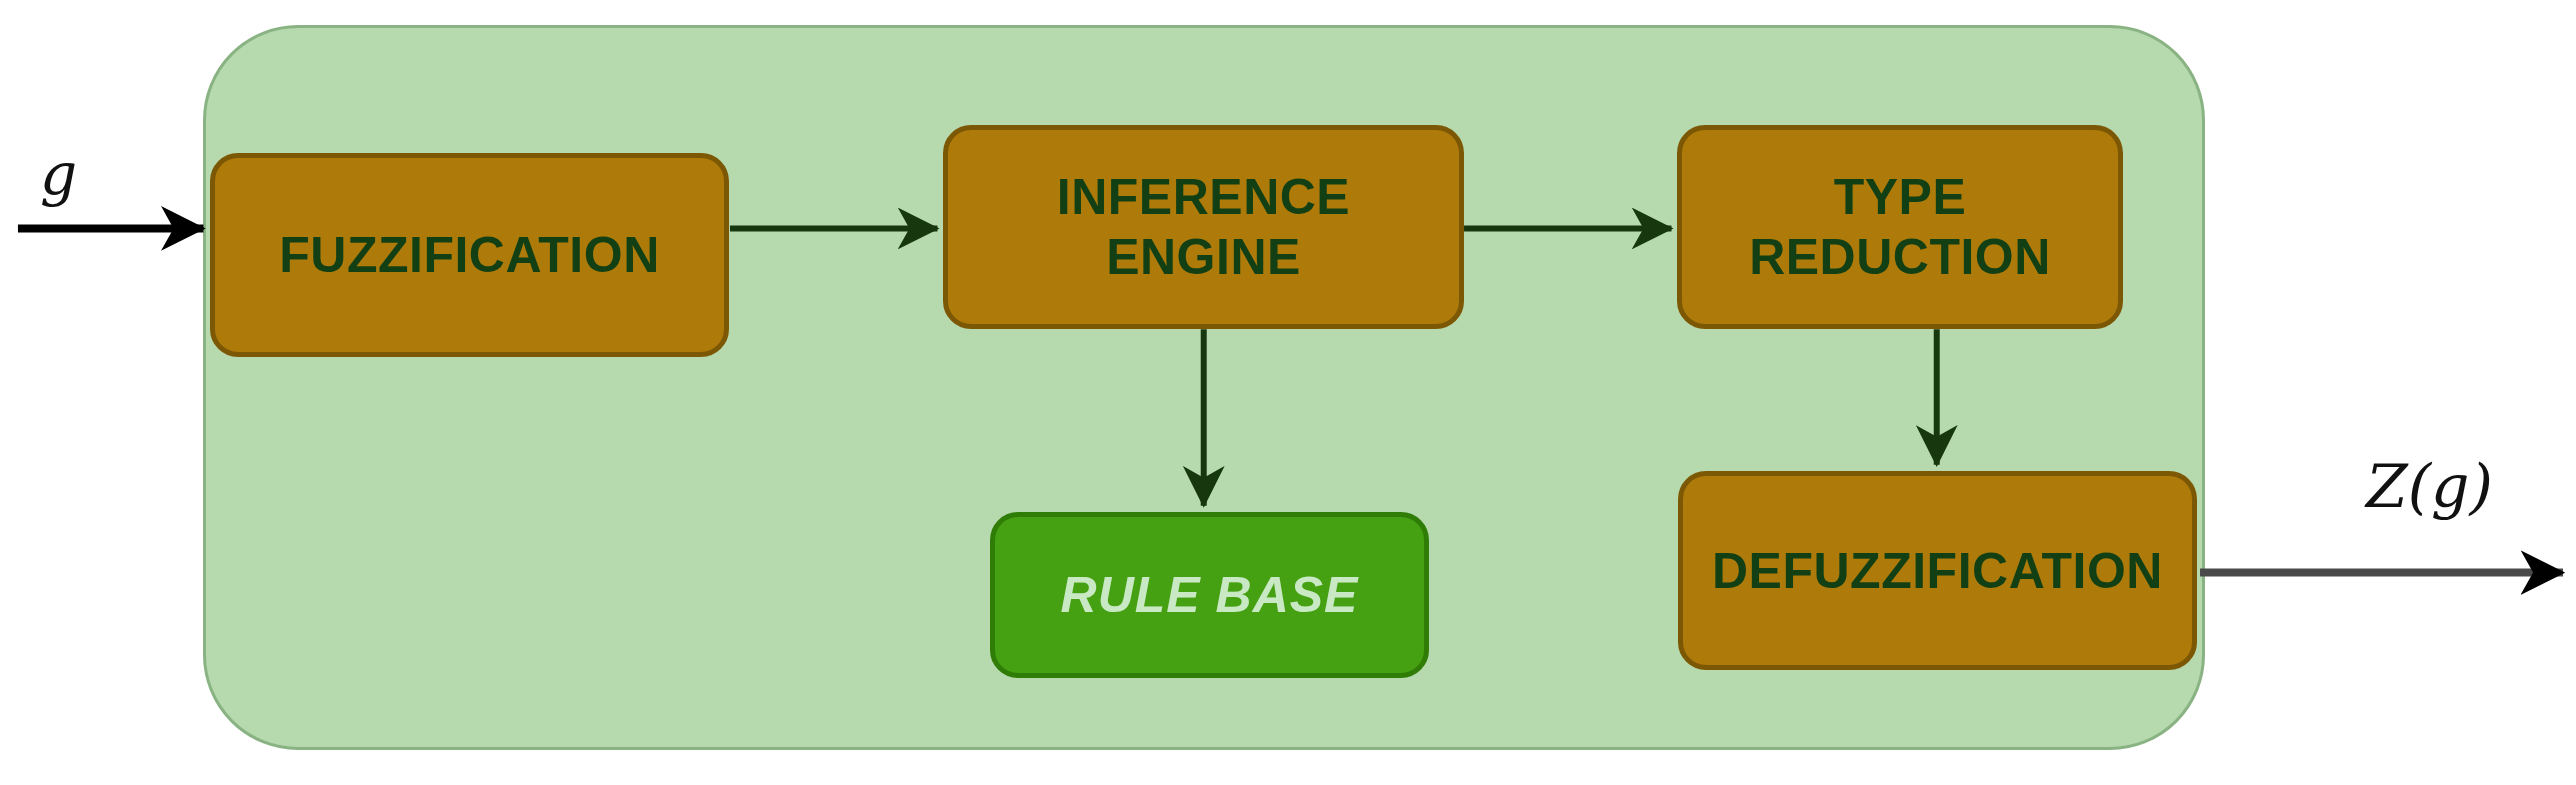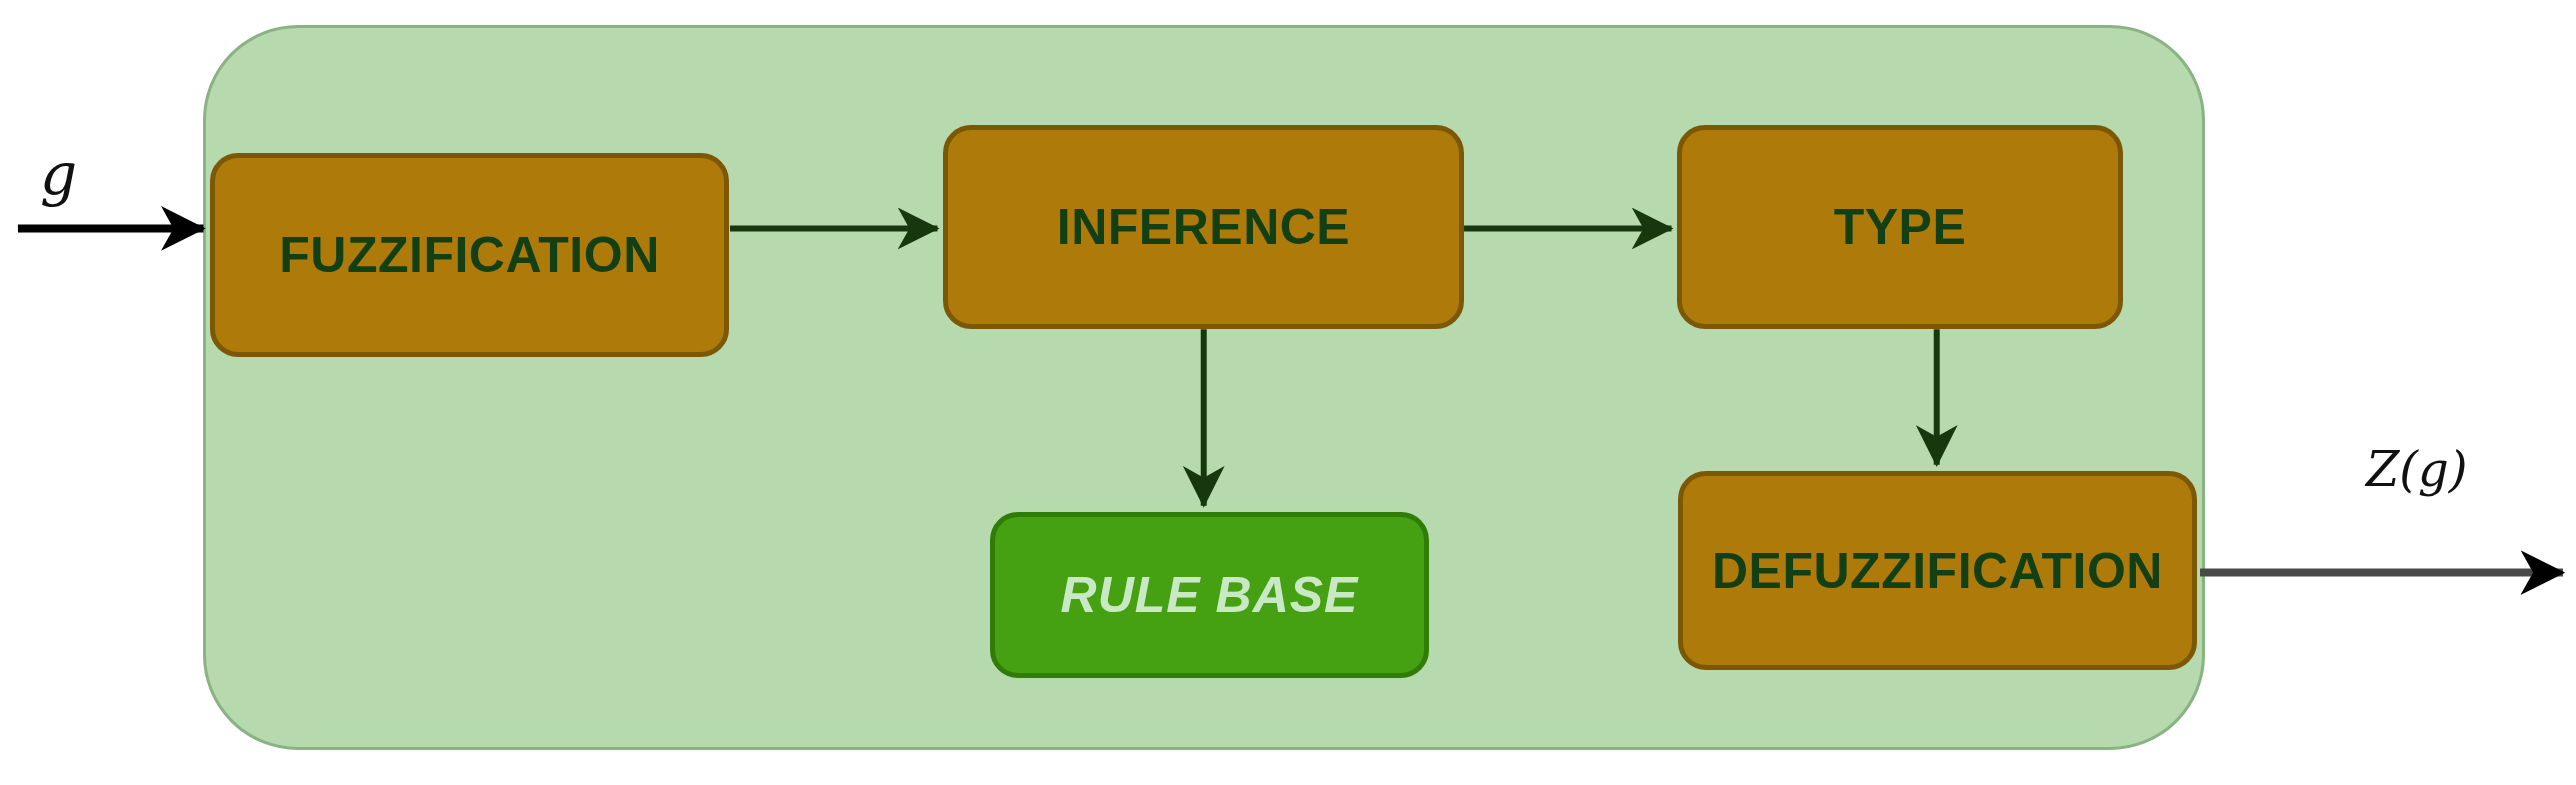--- a/index.html
+++ b/index.html
@@ -63,22 +63,22 @@
     color: #111111;
     white-space: nowrap;
   }
   .label-input {
     left: 40px;
     top: 140px;
     font-size: 58px;
   }
   .label-output {
     left: 2366px;
-    top: 441px;
-    font-size: 48px;
+    top: 451px;
+    font-size: 60px;
   }
   svg.arrows {
     position: absolute;
     left: 0;
     top: 0;
     width: 2576px;
     height: 786px;
     pointer-events: none;
   }
 </style>
@@ -107,24 +107,26 @@
   </svg>
 
   <span class="math-label label-input">g</span>
 
   <div class="block brown block-fuzzification">
     <span>FUZZIFICATION</span>
   </div>
 
   <div class="block brown block-inference">
     <span>INFERENCE</span>
+    <span>ENGINE</span>
   </div>
 
   <div class="block brown block-type-reduction">
     <span>TYPE</span>
+    <span>REDUCTION</span>
   </div>
 
   <div class="block green block-rule-base">
     <span>RULE BASE</span>
   </div>
 
   <div class="block brown block-defuzzification">
     <span>DEFUZZIFICATION</span>
   </div>
 

